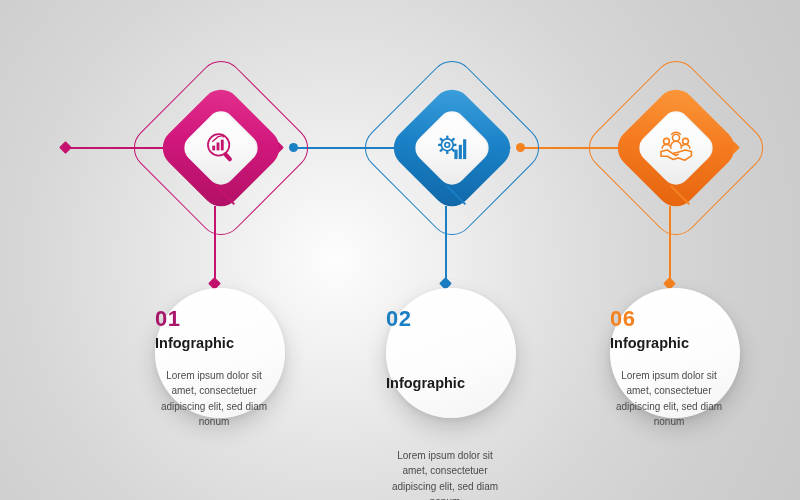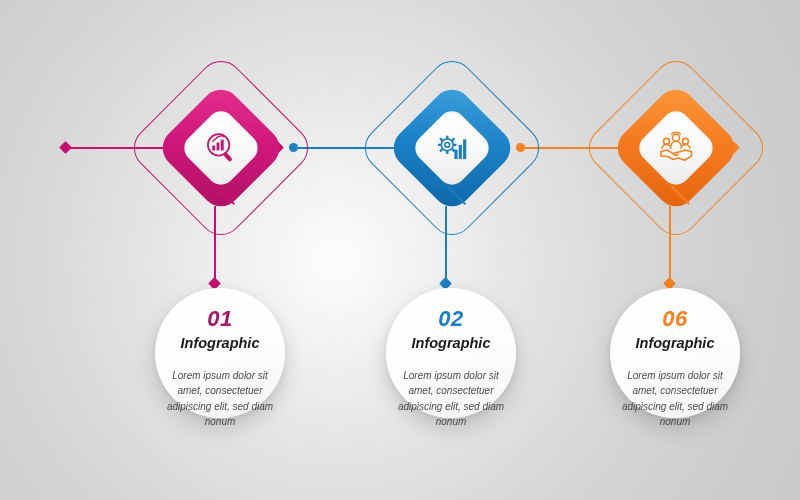--- a/index.html
+++ b/index.html
@@ -75,22 +75,22 @@
   .elbow .vert{position:absolute;width:2px;}
   .e-pink .diag,.e-pink .vert{background:#c4126e;}
   .e-blue .diag,.e-blue .vert{background:#1b7fc4;}
   .e-orange .diag,.e-orange .vert{background:#f58220;}
 
   
   .circle{
     position:absolute;width:130px;height:130px;border-radius:50%;
     background:linear-gradient(160deg,#ffffff 0%,#fdfdfd 55%,#f4f4f4 100%);
     box-shadow:0 10px 22px rgba(0,0,0,0.16), 0 2px 6px rgba(0,0,0,0.07);
-    display:flex;flex-direction:column;align-items:center;
-    box-sizing:border-box;padding-top:20px;font-style:italic;
+    display:flex;flex-direction:column;align-items:flex-start;
+    box-sizing:border-box;padding-top:20px;
   }
   .circle .num{
     font-size:22px;font-weight:bold;letter-spacing:0.5px;line-height:1;
     margin-bottom:6px;
   }
   .circle .ttl{
     font-size:14.5px;font-weight:bold;color:#1b1b1b;line-height:1;
     margin-bottom:7px;
   }
   .circle .desc{
@@ -208,21 +208,21 @@
     <div class="vert" style="left:18px;top:20px;height:78px;"></div>
   </div>
   <div class="dot-diamond m-orange" style="left:665px;top:279px;"></div>
 
   <div class="circle" style="left:155px;top:288px;">
     <div class="num n1">01</div>
     <div class="ttl">Infographic</div>
     <div class="desc">Lorem ipsum dolor sit amet, consectetuer adipiscing elit, sed diam nonum</div>
   </div>
 
-  <div class="circle" style="left:386px;top:288px;">
+  <div class="circle" style="left:386px;top:288px;gap:40px;">
     <div class="num n2">02</div>
     <div class="ttl">Infographic</div>
     <div class="desc">Lorem ipsum dolor sit amet, consectetuer adipiscing elit, sed diam nonum</div>
   </div>
 
   <div class="circle" style="left:610px;top:288px;">
     <div class="num n3">06</div>
     <div class="ttl">Infographic</div>
     <div class="desc">Lorem ipsum dolor sit amet, consectetuer adipiscing elit, sed diam nonum</div>
   </div>

